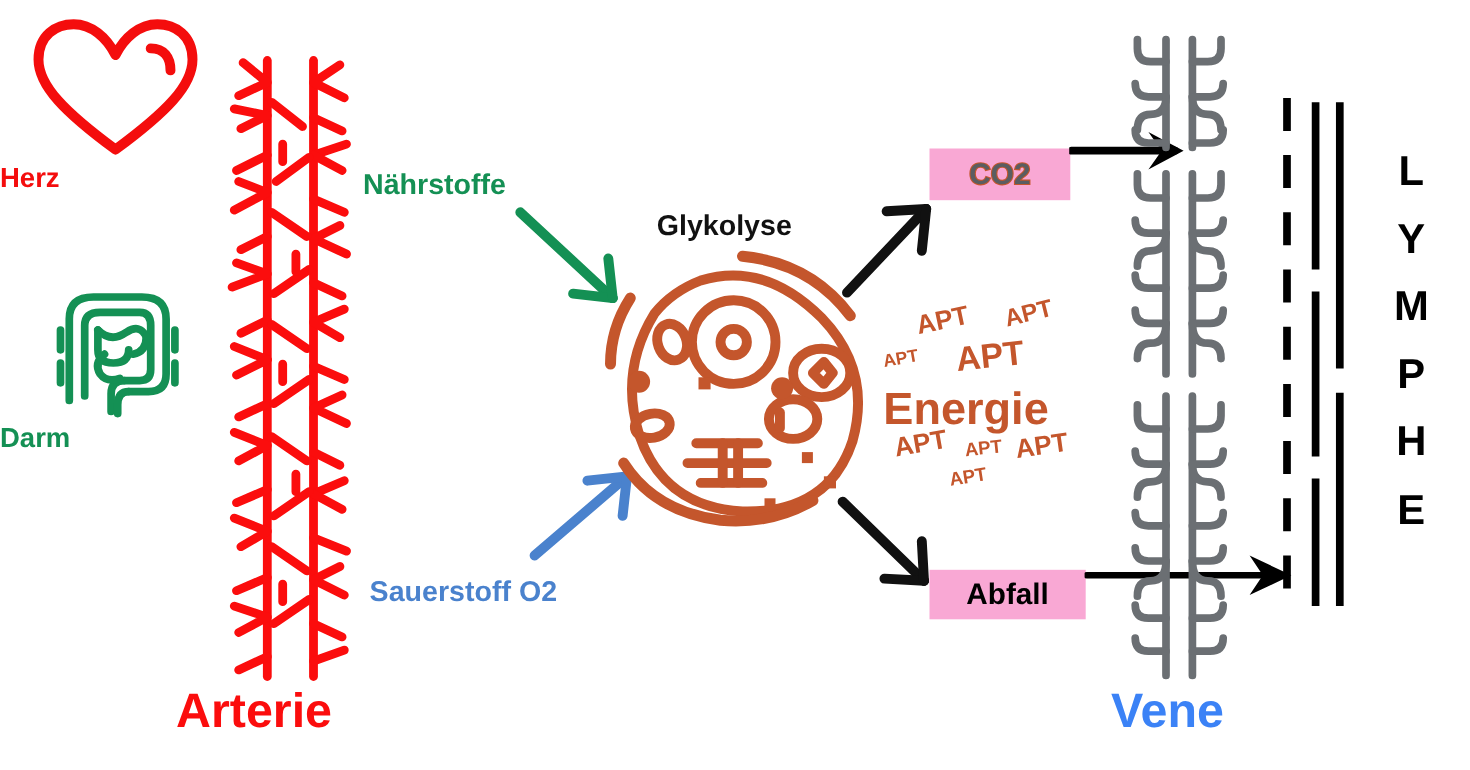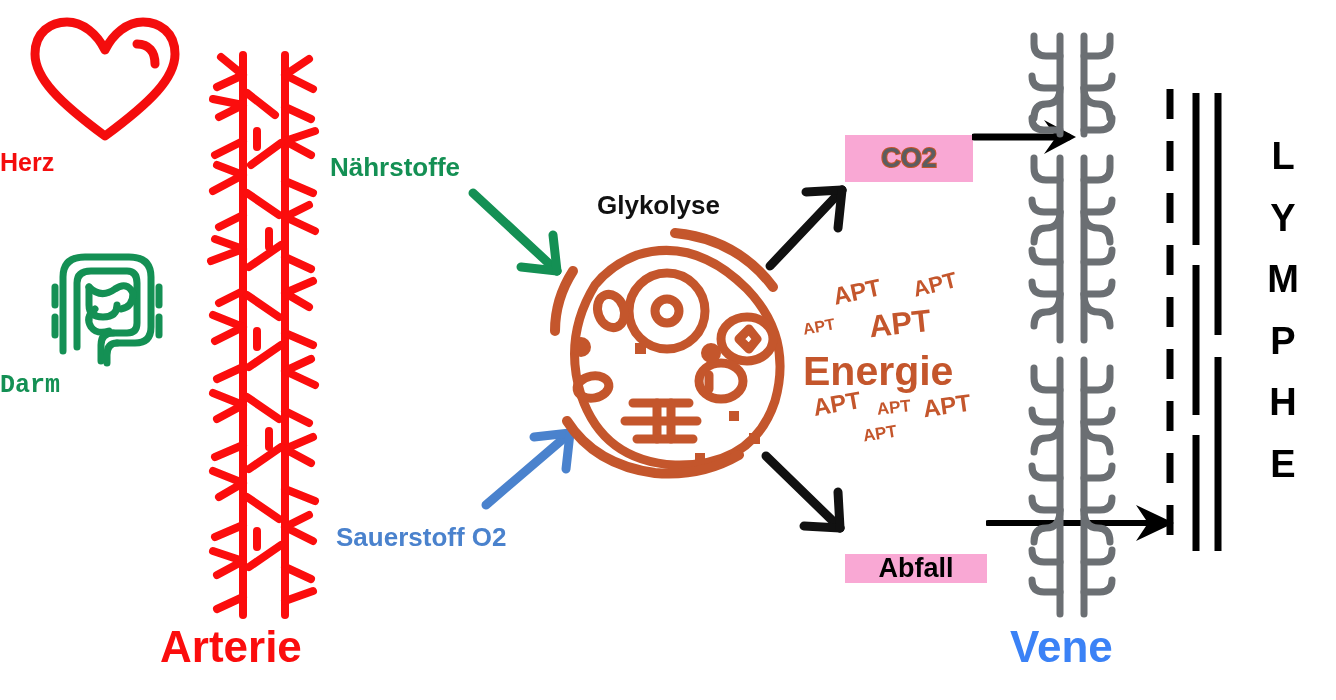--- a/index.html
+++ b/index.html
@@ -30,21 +30,21 @@
   #lymphe-label{left:1248px;top:126px;width:70px;text-align:center;
                 font-size:38px;font-weight:bold;color:#000;line-height:1.62;}
   #lymphe-label span{display:block;}
 
   
   .chip{position:absolute;background:#f9a8d4;display:flex;align-items:center;
         justify-content:center;}
   #co2-box{left:845px;top:135px;width:128px;height:47px;}
   #co2-text{font-size:27px;font-weight:bold;color:#5a5d61;
             -webkit-text-stroke:2px #c4562c;paint-order:stroke fill;}
-  #abfall-box{left:845px;top:518px;width:142px;height:29px;margin-top:36px;}
+  #abfall-box{left:845px;top:518px;width:142px;height:45px;}
   #abfall-text{font-size:27px;font-weight:bold;color:#000;}
 
   
   #energy-cluster{position:absolute;left:795px;top:272px;width:200px;height:195px;}
   #energy-cluster .apt{position:absolute;font-weight:bold;color:#c4562c;
                        white-space:nowrap;}
   #energie-word{position:absolute;left:8px;top:76px;font-size:41px;
                 font-weight:bold;color:#c4562c;}
 </style>
 </head>
@@ -54,21 +54,21 @@
 
   <div class="organ" style="top:14px;">
     <svg width="160" height="130" viewBox="0 0 160 130">
       <path d="M80 122 C 34 88, 10 64, 10 40 C 10 18, 26 8, 42 8 C 58 8, 72 20, 80 36
                C 88 20, 102 8, 118 8 C 134 8, 150 18, 150 40 C 150 64, 126 88, 80 122 Z" fill="none" stroke="#f40d0d" stroke-width="9" stroke-linejoin="round"></path>
       <path d="M112 30 C 124 30, 130 38, 130 50" fill="none" stroke="#f40d0d" stroke-width="9" stroke-linecap="round"></path>
     </svg>
     <div class="cap cap-herz">Herz</div>
   </div>
 
-  <div class="organ" style="top:243px;font-family:Liberation Mono, monospace;">
+  <div class="organ" style="top:256px;">
     <svg width="132" height="124" viewBox="0 0 132 124">
       <g fill="none" stroke="#149054" stroke-width="7" stroke-linecap="round" stroke-linejoin="round">
         <path d="M24 108 L24 34 Q24 14 46 14 L90 14 Q112 14 112 34 L112 84 Q112 100 96 100 L78 100"></path>
         <path d="M38 104 L38 40 Q38 28 52 28 L88 28 Q98 28 98 40 L98 80 Q98 90 88 90 L74 90"></path>
         <path d="M74 90 Q62 90 62 102 L62 118"></path>
         <path d="M78 100 Q68 100 68 112 L68 120"></path>
         <path d="M50 44 Q62 56 76 46 Q88 38 94 50"></path>
         <path d="M50 44 L50 62 Q50 74 64 74 Q78 74 78 62"></path>
         <path d="M94 50 Q94 64 82 66"></path>
         <path d="M56 66 Q46 74 52 84 Q58 92 70 88"></path>

